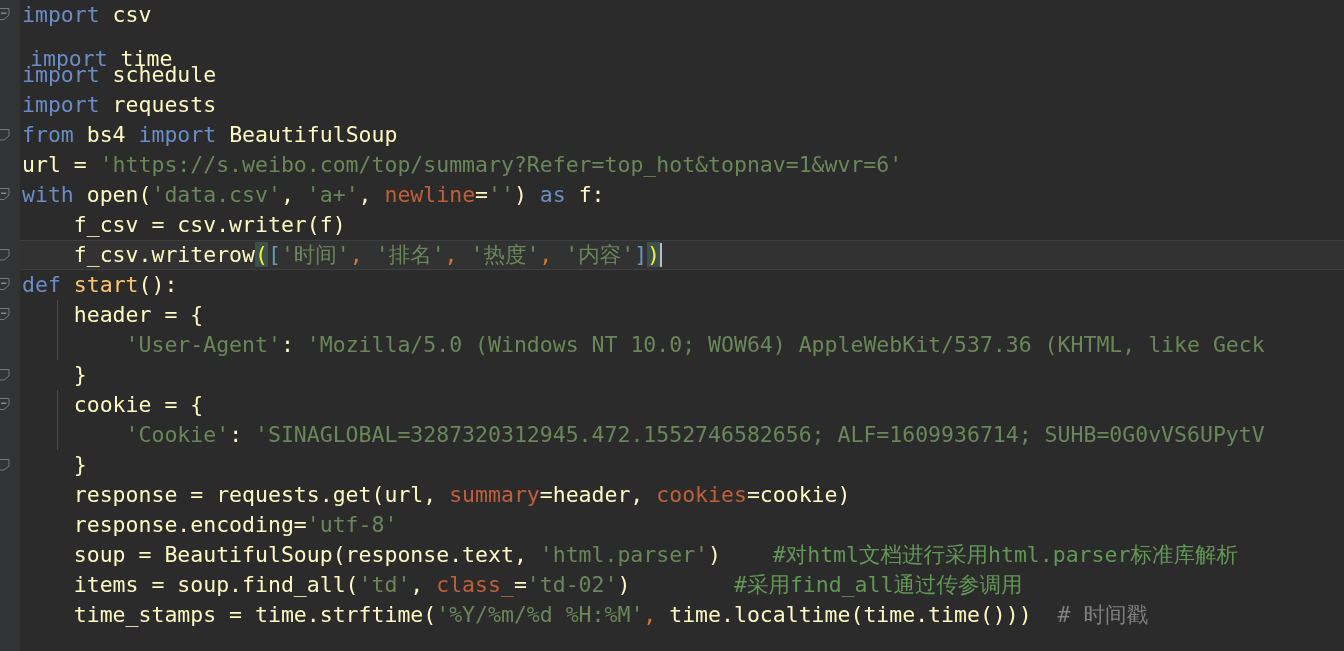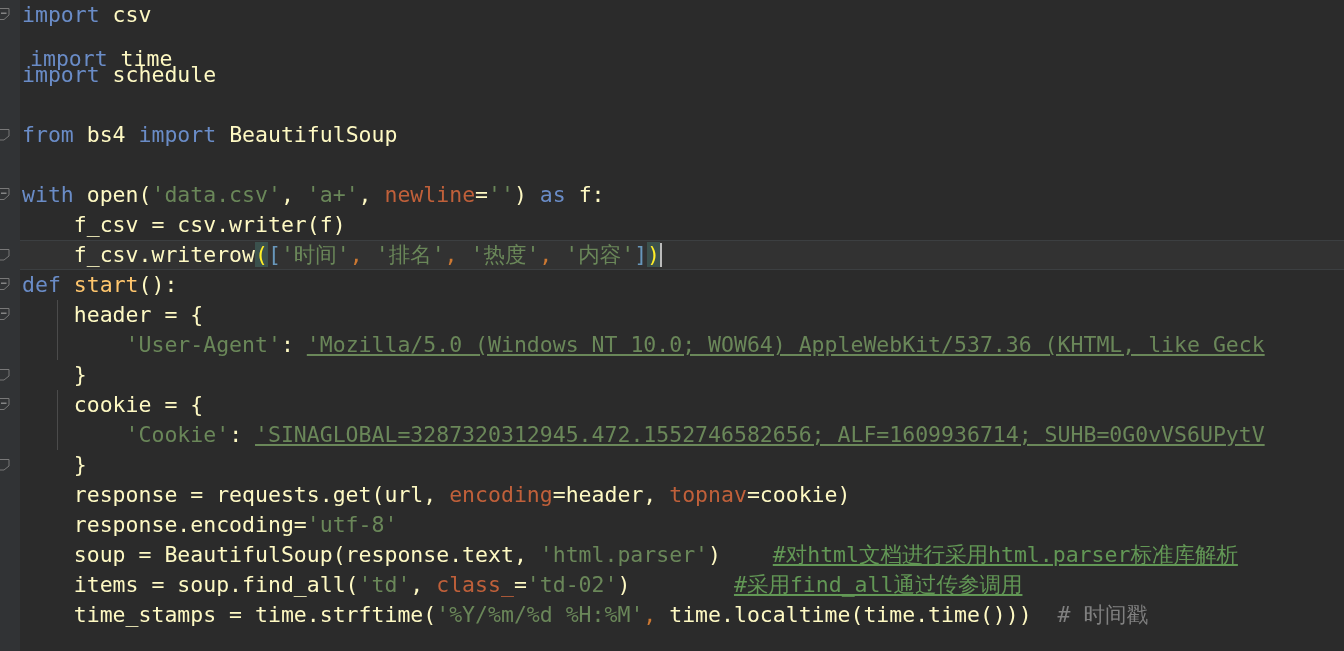--- a/index.html
+++ b/index.html
@@ -118,21 +118,20 @@
 
   
   .squig {
     background-repeat: repeat-x;
     background-position: left bottom 1px;
     background-size: 6px 3px;
     padding-bottom: 3px;
     background-image:
       linear-gradient(45deg, transparent 45%, #6f7f53 45%, #6f7f53 55%, transparent 55%),
       linear-gradient(-45deg, transparent 45%, #6f7f53 45%, #6f7f53 55%, transparent 55%);
-    text-decoration: underline;
   }
   .squig-sm {
     background-repeat: repeat-x;
     background-position: left bottom 1px;
     background-size: 6px 3px;
     padding-bottom: 3px;
     background-image:
       linear-gradient(45deg, transparent 45%, #8a8a60 45%, #8a8a60 55%, transparent 55%),
       linear-gradient(-45deg, transparent 45%, #8a8a60 45%, #8a8a60 55%, transparent 55%);
   }
@@ -154,32 +153,34 @@
 
   <div class="curline" id="curline" style="top: 240px;"></div>
 
   <div class="guide" style="left:57px; top:300px; height:60px;"></div>
   <div class="guide" style="left:57px; top:390px; height:60px;"></div>
 
   <div class="code" id="code-surface">
       <div class="line" style="top: 0px;"><span class="txt"><span class="kw">import</span><span class="plain"> csv</span></span></div>
       <div class="line" style="top: 44px; padding-left: 8px;"><span class="txt"><span class="kw">import</span><span class="plain"> time</span></span></div>
       <div class="line" style="top: 60px;"><span class="txt"><span class="kw">import</span><span class="plain"> schedule</span></span></div>
+      <div class="line" style="top: 90px;"><span class="txt"><span class="kw">import</span><span class="plain"> requests</span></span></div>
       <div class="line" style="top: 120px;"><span class="txt"><span class="kw">from</span><span class="plain"> bs4 </span><span class="kw">import</span><span class="plain"> BeautifulSoup</span></span></div>
+      <div class="line" style="top: 150px;"><span class="txt"><span class="plain">url = </span><span class="str">'https://s.weibo.com/top/summary?Refer=top_hot&amp;topnav=1&amp;wvr=6'</span></span></div>
       <div class="line" style="top: 180px;"><span class="txt"><span class="kw">with</span><span class="plain"> open(</span><span class="str">'data.csv'</span><span class="plain">, </span><span class="str">'a+'</span><span class="plain">, </span><span class="kwarg">newline</span><span class="plain">=</span><span class="str">''</span><span class="plain">) </span><span class="kw">as</span><span class="plain"> f:</span></span></div>
       <div class="line" style="top: 210px;"><span class="txt"><span class="plain">    f_csv = csv.writer(f)</span></span></div>
       <div class="line" style="top: 240px;"><span class="txt"><span class="plain">    f_csv.writerow</span><span class="brkt">(</span><span class="num">[</span><span class="str">'时间'</span><span class="comma">, </span><span class="str">'排名'</span><span class="comma">, </span><span class="str">'热度'</span><span class="comma">, </span><span class="str">'内容'</span><span class="num">]</span><span class="brkt">)</span><span class="caret"></span></span></div>
       <div class="line" style="top: 270px;"><span class="txt"><span class="kw">def</span><span class="plain"> </span><span class="fn squig-sm">start</span><span class="plain">():</span></span></div>
       <div class="line" style="top: 300px;"><span class="txt"><span class="plain">    header = {</span></span></div>
       <div class="line" style="top: 330px;"><span class="txt"><span class="plain">        </span><span class="str">'User-Agent'</span><span class="plain">: </span><span class="str squig">'Mozilla/5.0 (Windows NT 10.0; WOW64) AppleWebKit/537.36 (KHTML, like Geck</span></span></div>
       <div class="line" style="top: 360px;"><span class="txt"><span class="plain">    }</span></span></div>
       <div class="line" style="top: 390px;"><span class="txt"><span class="plain">    cookie = {</span></span></div>
       <div class="line" style="top: 420px;"><span class="txt"><span class="plain">        </span><span class="str">'Cookie'</span><span class="plain">: </span><span class="str squig">'SINAGLOBAL=3287320312945.472.1552746582656; ALF=1609936714; SUHB=0G0vVS6UPytV</span></span></div>
       <div class="line" style="top: 450px;"><span class="txt"><span class="plain">    }</span></span></div>
-      <div class="line" style="top: 480px;"><span class="txt"><span class="plain">    response = requests.get(url, </span><span class="kwarg">encoding</span><span class="plain">=header, </span><span class="kwarg">topnav</span><span class="plain">=cookie)</span></span></div>
+      <div class="line" style="top: 480px;"><span class="txt"><span class="plain">    response = requests.get(url, </span><span class="kwarg">summary</span><span class="plain">=header, </span><span class="kwarg">cookies</span><span class="plain">=cookie)</span></span></div>
       <div class="line" style="top: 510px;"><span class="txt"><span class="plain">    response.encoding=</span><span class="str">'utf-8'</span></span></div>
       <div class="line" style="top: 540px;"><span class="txt"><span class="plain">    soup = BeautifulSoup(response.text, </span><span class="str">'html.parser'</span><span class="plain">)    </span><span class="cmtgreen squig">#对html文档进行采用html.parser标准库解析</span></span></div>
       <div class="line" style="top: 570px;"><span class="txt"><span class="plain">    items = soup.find_all(</span><span class="str">'td'</span><span class="plain">, </span><span class="kwarg">class_</span><span class="plain">=</span><span class="str">'td-02'</span><span class="plain">)        </span><span class="cmtgreen squig">#采用find_all通过传参调用</span></span></div>
       <div class="line" style="top: 600px;"><span class="txt"><span class="plain">    time_stamps = time.strftime(</span><span class="str">'%Y/%m/%d %H:%M'</span><span class="comma">, </span><span class="plain">time.localtime(time.time()))  </span><span class="cmt"># 时间戳</span></span></div>
     </div>
 
   <div id="fold-layer">
       <div class="fold" style="top: 6px;">
         <svg width="17" height="17" viewBox="0 0 17 17">
           <path d="M2.5 2.5 H13 L13 9 L8 13.5 L2.5 13.5 Z" fill="none" stroke="#787878" stroke-width="1"></path>

